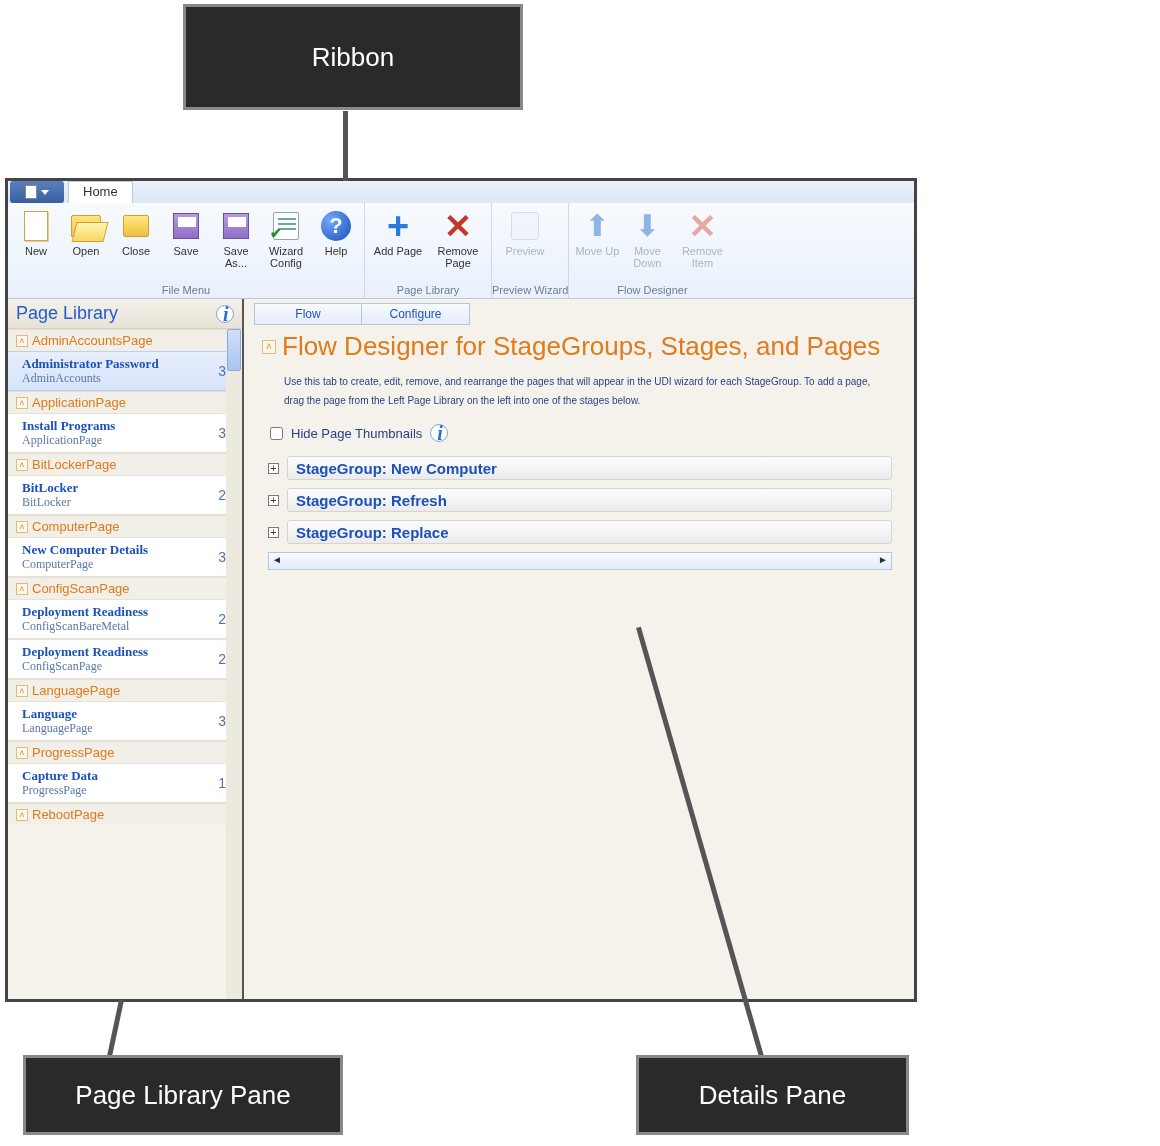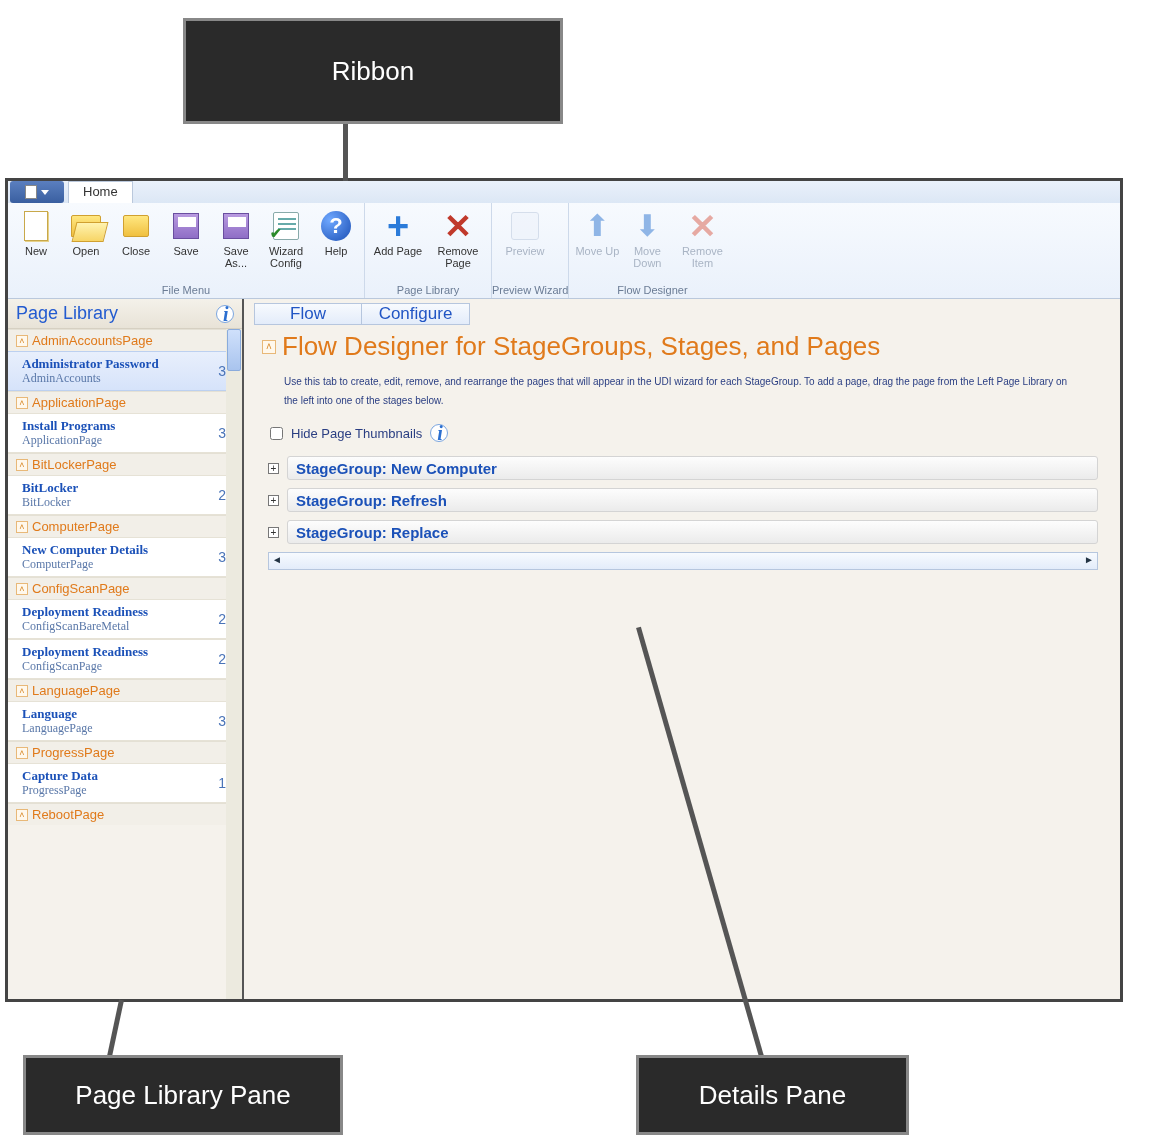--- a/index.html
+++ b/index.html
@@ -3,21 +3,21 @@
 <meta charset="utf-8">
 <style>
 * { box-sizing: border-box; margin: 0; padding: 0; }
 body { font-family: "Segoe UI", Tahoma, sans-serif; font-size: 12px; background: #fff; width: 1160px; height: 1146px; position: relative; }
 
 
 .callout { position: absolute; background: #2a2a2a; color: #fff; font-size: 26px; display: flex; align-items: center; justify-content: center; border: 3px solid #888; z-index: 10; }
 .callout-line { position: absolute; background: #555; z-index: 9; }
 
 
-.app { position: absolute; left: 5px; top: 178px; width: 1118px; height: 824px; border: 3px solid #444; background: #1d4ed8; }
+.app { position: absolute; left: 5px; top: 178px; width: 912px; height: 824px; border: 3px solid #444; background: #1d4ed8; }
 
 
 .titlebar { height: 22px; background: linear-gradient(#eaf1fb,#dce7f5); position: relative; }
 .appmenu { position: absolute; left: 2px; top: 0; width: 54px; height: 22px; background: linear-gradient(#5b7fbf,#3a5fa0); border-radius: 3px; display:flex; align-items:center; justify-content:center; gap:4px; }
 .appmenu .doc { width:12px; height:14px; background:#fff; border:1px solid #888; }
 .appmenu .tri { width:0; height:0; border-left:4px solid transparent; border-right:4px solid transparent; border-top:5px solid #fff; }
 .hometab { position:absolute; left:60px; top:0; height:22px; padding:0 14px; background:#fff; border:1px solid #bac8dc; border-bottom:none; font-size:13px; line-height:20px; color:#333; }
 
 
 .ribbon { height: 96px; background: linear-gradient(#f7fafe,#eaf1fb); border-bottom:1px solid #bac8dc; display:flex; }
@@ -62,40 +62,40 @@
 .pl-item { padding:4px 10px 4px 14px; border:1px solid #e6e2d6; border-left:none; border-right:none; background:#fff; display:flex; justify-content:space-between; align-items:center; }
 .pl-item.sel { background:linear-gradient(#e8effc,#d6e3fa); border-color:#bcd0f0; }
 .pl-item .title { color:#1b51b8; font-size:13px; font-weight:600; }
 .pl-item .sub  { color:#5977a8; font-size:12px; }
 .pl-item .cnt  { color:#4a74b8; font-size:14px; padding-right:6px; }
 .pl-item .txt { display:flex; flex-direction:column; line-height:15px;font-family:Liberation Serif, serif; }
 
 
 .details { flex:1; position:relative; background:#f5f2ec; }
 .tabs { display:flex; padding:4px 10px 0 10px; gap:0; }
-.tab { width:108px; height:22px; background:linear-gradient(#f7fafe,#e3ecfa); border:1px solid #b6c6de; color:#2155c4; font-size:17px; display:flex; align-items:center; justify-content:center; }
+.tab { width:108px; height:22px; background:linear-gradient(#f7fafe,#e3ecfa); border:1px solid #b6c6de; color:#2155c4; font-size:12px; display:flex; align-items:center; justify-content:center; }
 .tab+.tab { border-left:none; }
 .section { padding:6px 16px 12px 18px; }
 .sec-head { display:flex; align-items:center; gap:6px; }
 .sec-head .t { color:#e07a1b; font-size:26px; }
 .sec-head .chev { width:14px; height:14px; border:1px solid #e8b878; background:#fff8ec; display:flex; align-items:center; justify-content:center; font-size:10px; color:#d88a2a; }
 .desc { color:#2a3e82; font-size:10px; line-height:19px; padding:10px 14px 8px 22px; max-width:830px; }
 .hide-row { display:flex; align-items:center; gap:8px; padding:6px 0 10px 8px; color:#2a3e82; font-size:13px; }
 .hide-row input { width:13px; height:13px; }
 .sg-row { margin:4px 6px 8px 6px; display:flex; align-items:center; gap:8px; }
 .sg-exp { width:11px; height:11px; border:1px solid #777; background:#fff; font-size:10px; line-height:9px; text-align:center; color:#333; }
 .sg-bar { flex:1; height:24px; background:linear-gradient(#fdfdfd,#ebebeb); border:1px solid #d4d4d4; border-radius:3px; display:flex; align-items:center; padding-left:8px; color:#1b51b8; font-size:15px; font-weight:600; }
 .hscroll { margin:2px 6px 0 6px; height:18px; background:linear-gradient(#f7fafe,#e3ecfa); border:1px solid #b6c6de; position:relative; }
 .hscroll::before { content:"◄"; position:absolute; left:3px; top:1px; font-size:10px; color:#234; }
 .hscroll::after  { content:"►"; position:absolute; right:3px; top:1px; font-size:10px; color:#234; }
 </style>
 </head>
 <body>
 
-<div class="callout" style="left:183px; top:18px; width:380px; height:106px;">Ribbon</div>
+<div class="callout" style="left:183px; top:4px; width:340px; height:106px;">Ribbon</div>
 <div class="callout-line" style="left:343px; top:111px; width:5px; height:70px;"></div>
 
 <div class="callout" style="left:23px; top:1055px; width:320px; height:80px;">Page Library Pane</div>
 <div class="callout-line" style="left:119px; top:1000px; width:5px; height:58px; transform:rotate(12deg); transform-origin:top;"></div>
 
 <div class="callout" style="left:636px; top:1055px; width:273px; height:80px;">Details Pane</div>
 <div class="callout-line" style="left:760px; top:610px; width:5px; height:450px; transform:rotate(-16deg); transform-origin:bottom;"></div>
 
 <div class="app">
 

